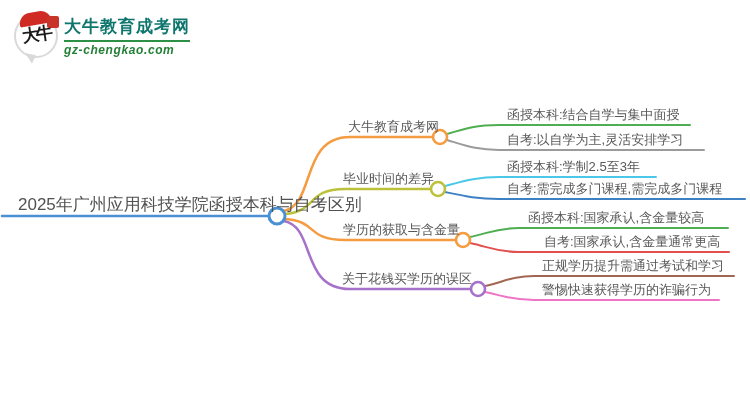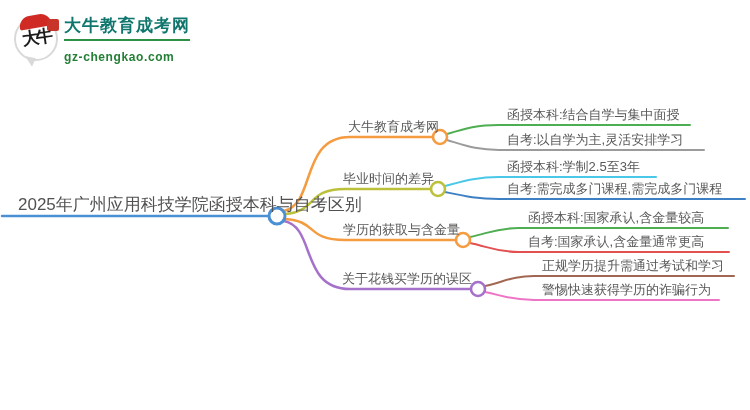--- a/index.html
+++ b/index.html
@@ -35,39 +35,39 @@
   }
   .logo-tail {
     position:absolute; bottom:-7px; left:8px; width:0; height:0;
     border-left:9px solid transparent; border-right:2px solid transparent;
     border-top:9px solid #d9d9d9; transform:rotate(12deg);
   }
   .logo-name {
     font-size:17px; font-weight:bold; color:#0f766e; letter-spacing:1px;
     padding-bottom:2px; border-bottom:2px solid #2c9144;
   }
-  .logo-domain { font-size:12px; font-weight:bold; color:#237f35; letter-spacing:0.6px; padding-top:9px; }
+  .logo-domain { font-size:12px; font-weight:bold; color:#237f35; letter-spacing:0.6px; padding-top:1px;font-style:italic; }
 
   
   .map-svg { position:absolute; left:0; top:0; width:750px; height:410px; }
   .map-label {
     position:absolute; white-space:nowrap;
     font-size:13px; line-height:16px; color:#585858;
   }
   .root-label { left:18px; top:197px; font-size:17px; color:#515151; }
   .l1 { left:348px; top:119px; }
   .l2 { left:343px; top:171px; }
   .l3 { left:343px; top:222px; }
   .l4 { left:342px; top:271px; }
   .r1 { left:507px; top:107px; }
   .r2 { left:507px; top:132px; }
   .r3 { left:507px; top:159px; }
   .r4 { left:507px; top:181px; }
   .r5 { left:528px; top:210px; }
-  .r6 { left:528px; top:234px; }
+  .r6 { left:544px; top:234px; }
   .r7 { left:542px; top:258px; }
   .r8 { left:542px; top:282px; }
 </style>
 </head>
 <body>
 
 <div class="logo">
   <div class="logo-mark">
     <div class="logo-arc"></div>
     <div class="logo-seal"></div>

